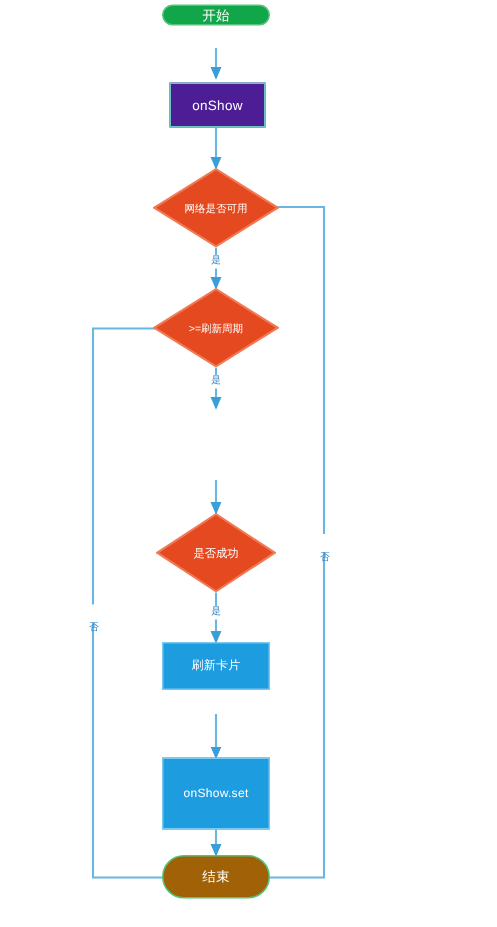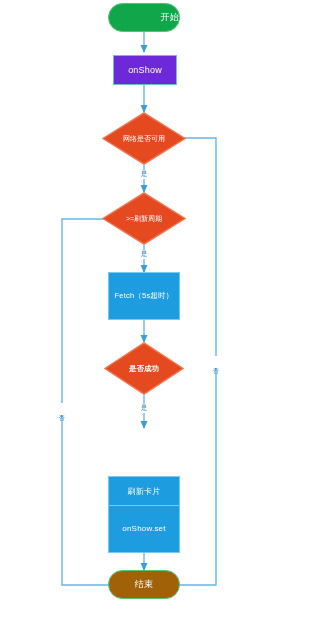--- a/index.html
+++ b/index.html
@@ -113,54 +113,51 @@
       <path d="M144,320 L144,342" marker-end="url(#arrow)"></path>
 
       <path d="M144,395 L144,428" marker-end="url(#arrow)"></path>
 
       <path d="M144,476 L144,505" marker-end="url(#arrow)"></path>
 
       <path d="M144,553 L144,570" marker-end="url(#arrow)"></path>
     </g>
   </svg>
 
-  <div class="node node-terminator" style="left:108px; top:3px; width:72px; height:29px; background:#11a64a; border:1.2px solid #53c47a; font-size:9px;justify-content:flex-end;">
+  <div class="node node-terminator" style="left:108px; top:3px; width:72px; height:14px; background:#11a64a; border:1.2px solid #53c47a; font-size:9px;">
     <span class="node-label">开始</span>
   </div>
 
-  <div class="node" style="left:113px; top:55px; width:64px; height:30px; background:#6d28d9; border:1.5px solid #6cc3c3; font-size:9px;">
+  <div class="node" style="left:113px; top:55px; width:64px; height:30px; background:#4c1d95; border:1.5px solid #6cc3c3; font-size:9px;">
     <span class="node-label">onShow</span>
   </div>
 
   <div class="diamond-wrap" style="left:102px; top:112px; width:84px; height:53px;">
     <svg class="diamond-shape" viewBox="0 0 84 53" preserveAspectRatio="none">
       <polygon points="42,0.8 83.2,26.5 42,52.2 0.8,26.5" fill="#e5491f" stroke="#f07a55" stroke-width="1.4"></polygon>
     </svg>
     <div class="diamond-text" style="font-size:7px;">网络是否可用</div>
   </div>
 
   <div class="diamond-wrap" style="left:102px; top:192px; width:84px; height:53px;">
     <svg class="diamond-shape" viewBox="0 0 84 53" preserveAspectRatio="none">
       <polygon points="42,0.8 83.2,26.5 42,52.2 0.8,26.5" fill="#e5491f" stroke="#f07a55" stroke-width="1.4"></polygon>
     </svg>
     <div class="diamond-text" style="font-size:7px;">&gt;=刷新周期</div>
   </div>
 
-  <div class="node" style="left:108px; top:272px; width:72px; height:48px; background:#1e9ce0; border:1.5px solid #79c8ee; font-size:7.5px;">
-    <span class="node-label">Fetch（5s超时）</span>
-  </div>
 
   <div class="diamond-wrap" style="left:104px; top:342px; width:80px; height:53px;">
     <svg class="diamond-shape" viewBox="0 0 80 53" preserveAspectRatio="none">
       <polygon points="40,0.8 79.2,26.5 40,52.2 0.8,26.5" fill="#e5491f" stroke="#f07a55" stroke-width="1.4"></polygon>
     </svg>
-    <div class="diamond-text" style="font-size:7.5px;font-weight:bold;">是否成功</div>
+    <div class="diamond-text" style="font-size:7.5px;">是否成功</div>
   </div>
 
-  <div class="node" style="left:108px; top:428px; width:72px; height:32px; background:#1e9ce0; border:1.5px solid #79c8ee; font-size:8px;margin-top:48px;">
+  <div class="node" style="left:108px; top:428px; width:72px; height:32px; background:#1e9ce0; border:1.5px solid #79c8ee; font-size:8px;">
     <span class="node-label">刷新卡片</span>
   </div>
 
   <div class="node" style="left:108px; top:505px; width:72px; height:48px; background:#1e9ce0; border:1.5px solid #79c8ee; font-size:8px;">
     <span class="node-label">onShow.set</span>
   </div>
 
   <div class="node node-terminator" style="left:108px; top:570px; width:72px; height:29px; background:#a16207; border:1.2px solid #53c47a; font-size:9px;">
     <span class="node-label">结束</span>
   </div>

